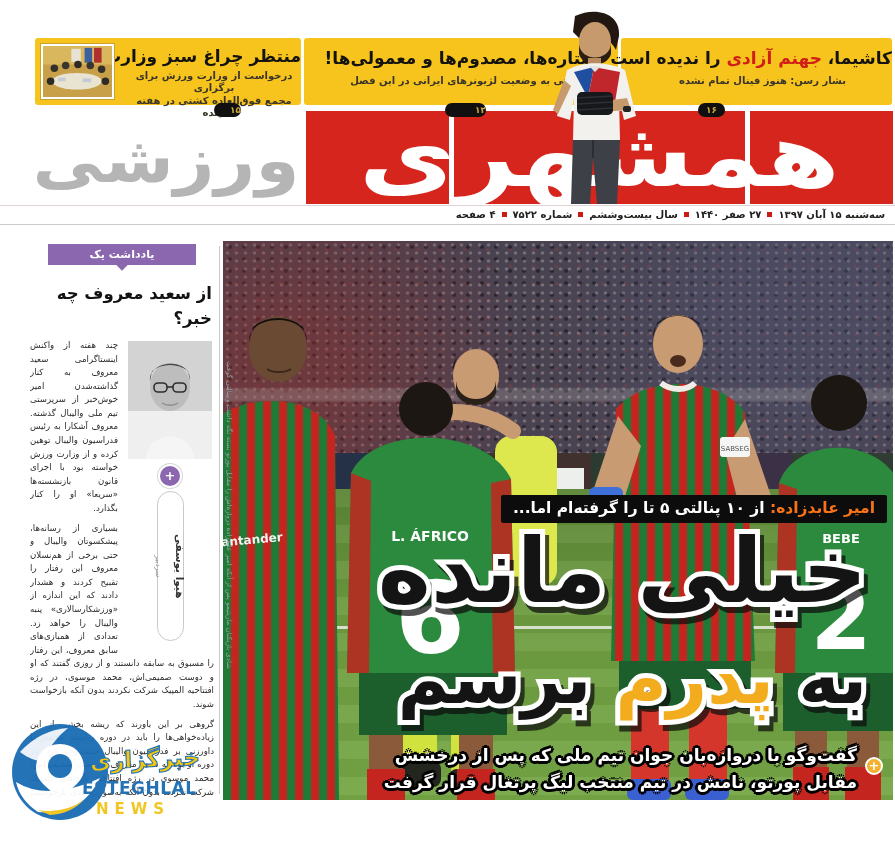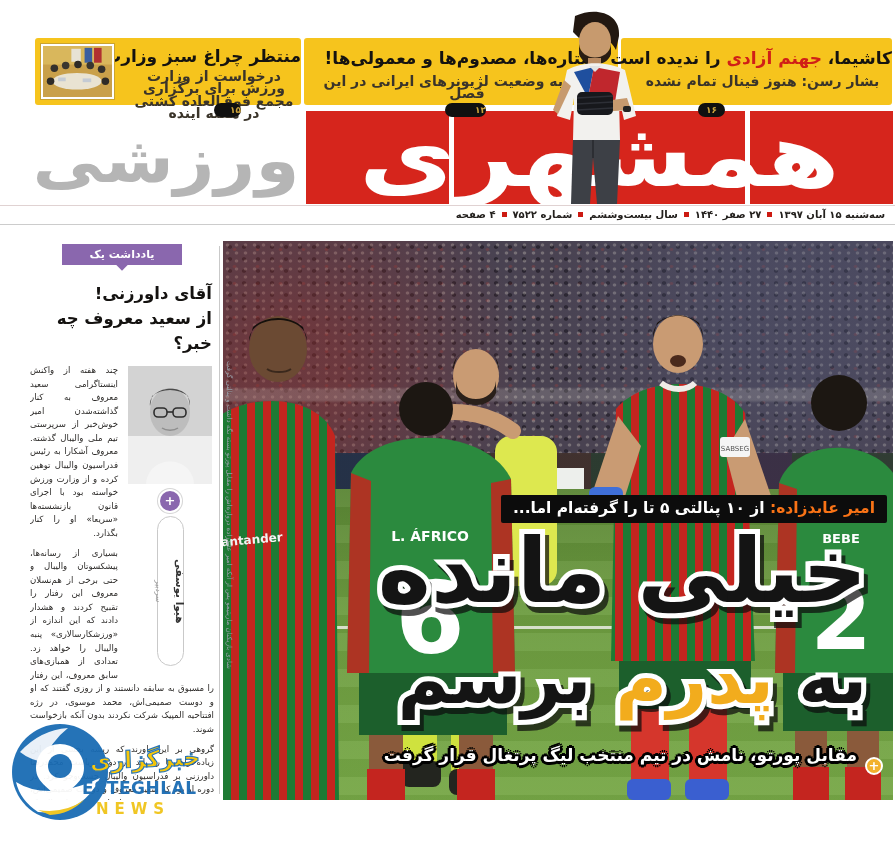--- a/index.html
+++ b/index.html
@@ -7,21 +7,21 @@
   .page { position:relative; width:895px; height:856px; background:#ffffff; overflow:hidden; direction:rtl;border-radius:13px; }
 
   
   .teaser { position:absolute; top:38px; height:67px; background:#f6c41d; border-radius:3px; text-align:center; z-index:2; }
   .t-right { left:621px; width:271px; }
   .t-mid   { left:304px; width:314px; }
   .t-left  { left:35px;  width:266px; padding-left:80px; }
   .teaser-title { font-size:17px; font-weight:bold; color:#151310; margin-top:9px; line-height:22px; white-space:nowrap; }
   .t-left .teaser-title { margin-top:7px; }
   .teaser-title .red { color:#d01f17; }
-  .teaser-sub { font-size:14px; font-weight:bold; color:#3a342a; margin-top:6px; line-height:12px;padding-left:12px; }
+  .teaser-sub { font-size:10px; font-weight:bold; color:#3a342a; margin-top:6px; line-height:12px;padding-left:12px; }
   .t-left .teaser-sub { margin-top:3px; }
   .meeting-photo { position:absolute; left:6px; top:6px; width:73px; height:55px; border:2px solid #fff; box-shadow:0 0 0 1px #caa32f; }
   .page-badge { position:absolute; top:103px; width:27px; height:14px; background:#101010; border-radius:8px;
                 color:#cda43c; font-size:9px; font-weight:bold; text-align:center; line-height:14px; z-index:3; }
   .b-right { left:698px; } .b-mid { left:445px;padding-left:41px; } .b-left { left:214px;text-align:right; }
 
   
   .m-gray { position:absolute; left:28px; top:112px; width:276px; height:93px; color:#b5b5b5;
             font-size:60px; font-weight:bold; text-align:center; line-height:96px; z-index:1; }
   .m-gray > span { display:block; transform:scaleX(1.18) scaleY(1.05); }
@@ -33,21 +33,21 @@
   .player-cut { position:absolute; left:527px; top:6px; width:138px; height:200px; z-index:5; }
 
   
   .dateline { position:absolute; left:0; top:205px; width:895px; height:20px; border-top:1px solid #e0d2d2;
               border-bottom:1px solid #cccccc; padding:3px 10px 0 0; text-align:right; font-size:10px;
               font-weight:bold; color:#23201d; z-index:2; }
   .sq { display:inline-block; width:5px; height:5px; background:#cc1a12; margin:0 6px 1px; }
 
   
   .note-col { position:absolute; left:30px; top:244px; width:184px; height:556px; overflow:hidden; z-index:2; }
-  .note-badge { position:relative; width:120px; margin:0 auto; background:#8a67ae; color:#fff; text-align:center;
+  .note-badge { position:relative; width:148px; margin:0 auto; background:#8a67ae; color:#fff; text-align:center;
                 font-size:11px; font-weight:bold; padding:4px 0; }
   .note-badge::after { content:""; position:absolute; bottom:-4px; left:50%; margin-left:-4px; width:8px; height:8px;
                        background:#8a67ae; transform:rotate(45deg); }
   .note-headline { margin:16px 2px 8px 0; text-align:right; font-size:16.5px; font-weight:bold; color:#141210; line-height:25px; }
   .note-body { font-size:8.6px; line-height:1.58; color:#2c2a28; text-align:justify; }
   .note-body p { margin-bottom:6px; }
   .author-fig { float:right; width:88px; margin:2px 0 4px 8px; text-align:center; }
   .portrait { width:84px; height:118px; background:#dcdcdc; display:block; margin:0 auto; }
   .plus-badge { width:20px; height:20px; border-radius:50%; background:#8a67ae; color:#fff; font-size:13px; font-weight:bold;
                 line-height:19px; text-align:center; margin:7px auto 5px; box-shadow:0 0 0 2px #fff, 0 0 0 3px #d6d6d6; }
@@ -179,21 +179,20 @@
     <path d="M66,152 L66,134" stroke="#2c2e33" stroke-width="2"></path>
   </svg>
 
   <div class="dateline">
     <span>سه‌شنبه ۱۵ آبان ۱۳۹۷</span><span class="sq"></span><span>۲۷ صفر ۱۴۴۰</span><span class="sq"></span><span>سال بیست‌وششم</span><span class="sq"></span><span>شماره ۷۵۲۲</span><span class="sq"></span><span>۴ صفحه</span>
   </div>
 
   <div class="note-col">
     <div class="note-badge">یادداشت یک</div>
     <div class="note-headline">
-      <div>آقای داورزنی!</div>
       <div>از سعید معروف چه خبر؟</div>
     </div>
     <div class="note-body">
       <div class="author-fig">
         <svg class="portrait" viewBox="0 0 84 118">
           <rect width="84" height="118" fill="#d3d3d3"></rect>
           <rect y="70" width="84" height="48" fill="#efefef"></rect>
           <path d="M18,118 C20,88 64,88 66,118 Z" fill="#f5f5f5"></path>
           <ellipse cx="42" cy="46" rx="20" ry="24" fill="#bdbdbd"></ellipse>
           <path d="M22,40 C20,18 64,16 62,40 L60,30 C50,22 34,22 24,30 Z" fill="#4a4a4a"></path>
@@ -312,20 +311,21 @@
       <span class="layer-fill">خیلی مانده</span>
     </div>
     <div class="hl-line hl-l2">
       <span class="layer-stroke"><span>به </span><span>پدرم</span><span> برسم</span></span>
       <span class="layer-fill"><span>به </span><span class="hl-yellow">پدرم</span><span> برسم</span></span>
     </div>
   </div>
 
   <div class="subhead">
     <span class="subhead-bullet">+</span>
+    <div>گفت‌وگو با دروازه‌بان جوان تیم ملی که پس از درخشش</div>
     <div>مقابل پورتو، نامش در تیم منتخب لیگ پرتغال قرار گرفت</div>
   </div>
 
   <div class="wm">
     <svg class="wm-ball" viewBox="0 0 100 100">
       <circle cx="50" cy="50" r="48" fill="#1a6cb4"></circle>
       <path d="M6,60 Q38,80 90,56 Q72,94 28,90 Q10,78 6,60 Z" fill="#ffffff"></path>
       <path d="M10,30 Q30,8 58,6 Q40,20 34,40 Q20,38 10,30 Z" fill="#ffffff" opacity=".9"></path>
       <path d="M50,22 C66,22 74,34 74,46 C74,62 58,66 50,80 C42,66 26,62 26,46 C26,34 34,22 50,22 Z" fill="#ffffff"></path>
       <circle cx="50" cy="44" r="12" fill="#1a6cb4"></circle>

